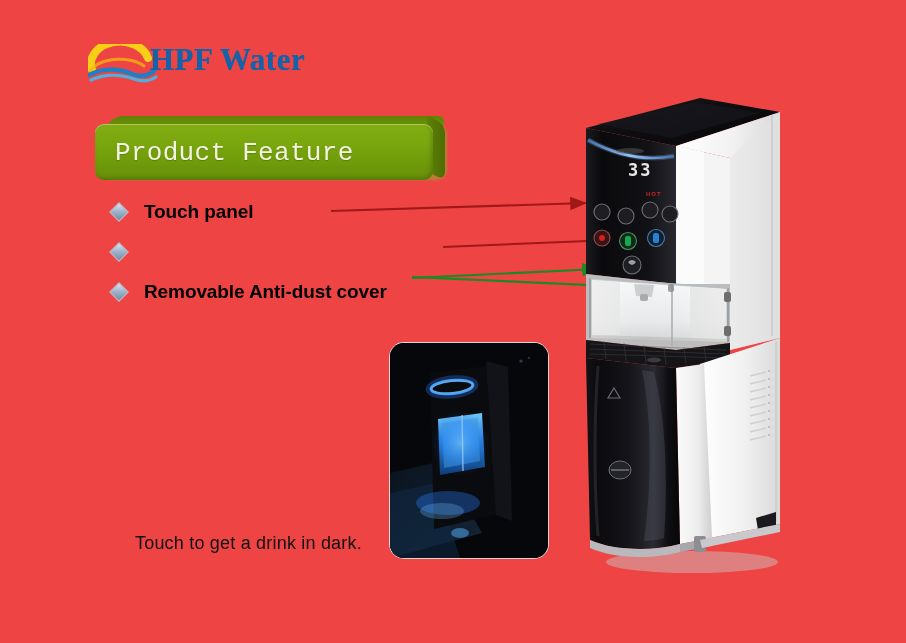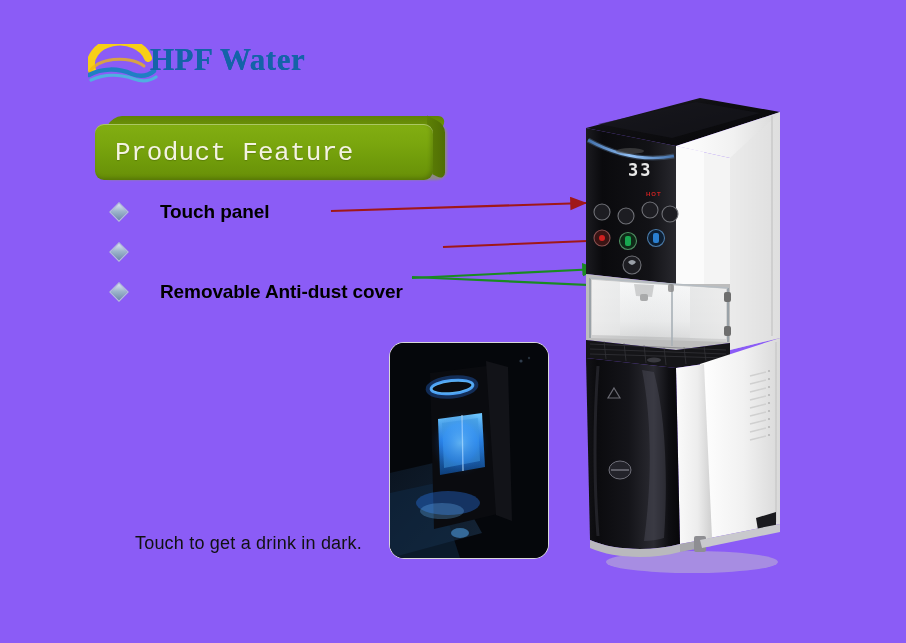--- a/index.html
+++ b/index.html
@@ -2,21 +2,21 @@
 <html><head>
 <meta charset="utf-8">
 <style>
   html,body{margin:0;padding:0;}
   body{
     width:906px;height:643px;overflow:hidden;
     background:#ffffff;
     font-family:"Liberation Sans",sans-serif;
     position:relative;
   }
-  .slide{position:absolute;inset:0;background:#8b5cf6;}
+  .slide{position:absolute;inset:0;background:#ef4444;}
 
   
   .logo-wrap{position:absolute;left:88px;top:40px;width:210px;height:48px;}
   .logo-mark{position:absolute;left:0;top:4px;width:72px;height:40px;}
   .logo-text{
     position:absolute;left:62px;top:2px;
     font-family:"Liberation Serif",serif;
     font-weight:bold;font-size:31px;letter-spacing:.5px;
     color:#1463a8;white-space:nowrap;
     background:linear-gradient(180deg,#1b6fb5 0%,#1463a8 45%,#0f4f87 100%);
@@ -50,21 +50,21 @@
     box-shadow:inset 0 1px 0 rgba(255,255,255,.35), inset -2px -2px 4px rgba(0,0,0,.18);
   }
   .banner-label{
     position:absolute;left:20px;top:22px;
     font-size:26px;color:#f4f3e2;letter-spacing:.3px;
     text-shadow:0 1px 1px rgba(0,0,0,.18);
   }
 
   
   .bullets{position:absolute;left:112px;top:195px;width:420px;}
-  .bullet-row{display:flex;align-items:center;height:34px;margin-bottom:6px;gap:16px;}
+  .bullet-row{display:flex;align-items:center;height:34px;margin-bottom:6px;}
   .bullet-dia{
     width:12px;height:12px;margin-right:18px;flex:0 0 12px;
     transform:rotate(45deg);
     background:linear-gradient(135deg,#dfe8f2 0%,#9fb6cd 45%,#6d8ba8 100%);
     border:1px solid #b6c6d6;
   }
   .bullet-label{
     font-size:19px;font-weight:bold;color:#000;white-space:nowrap;letter-spacing:-.1px;
   }
 

